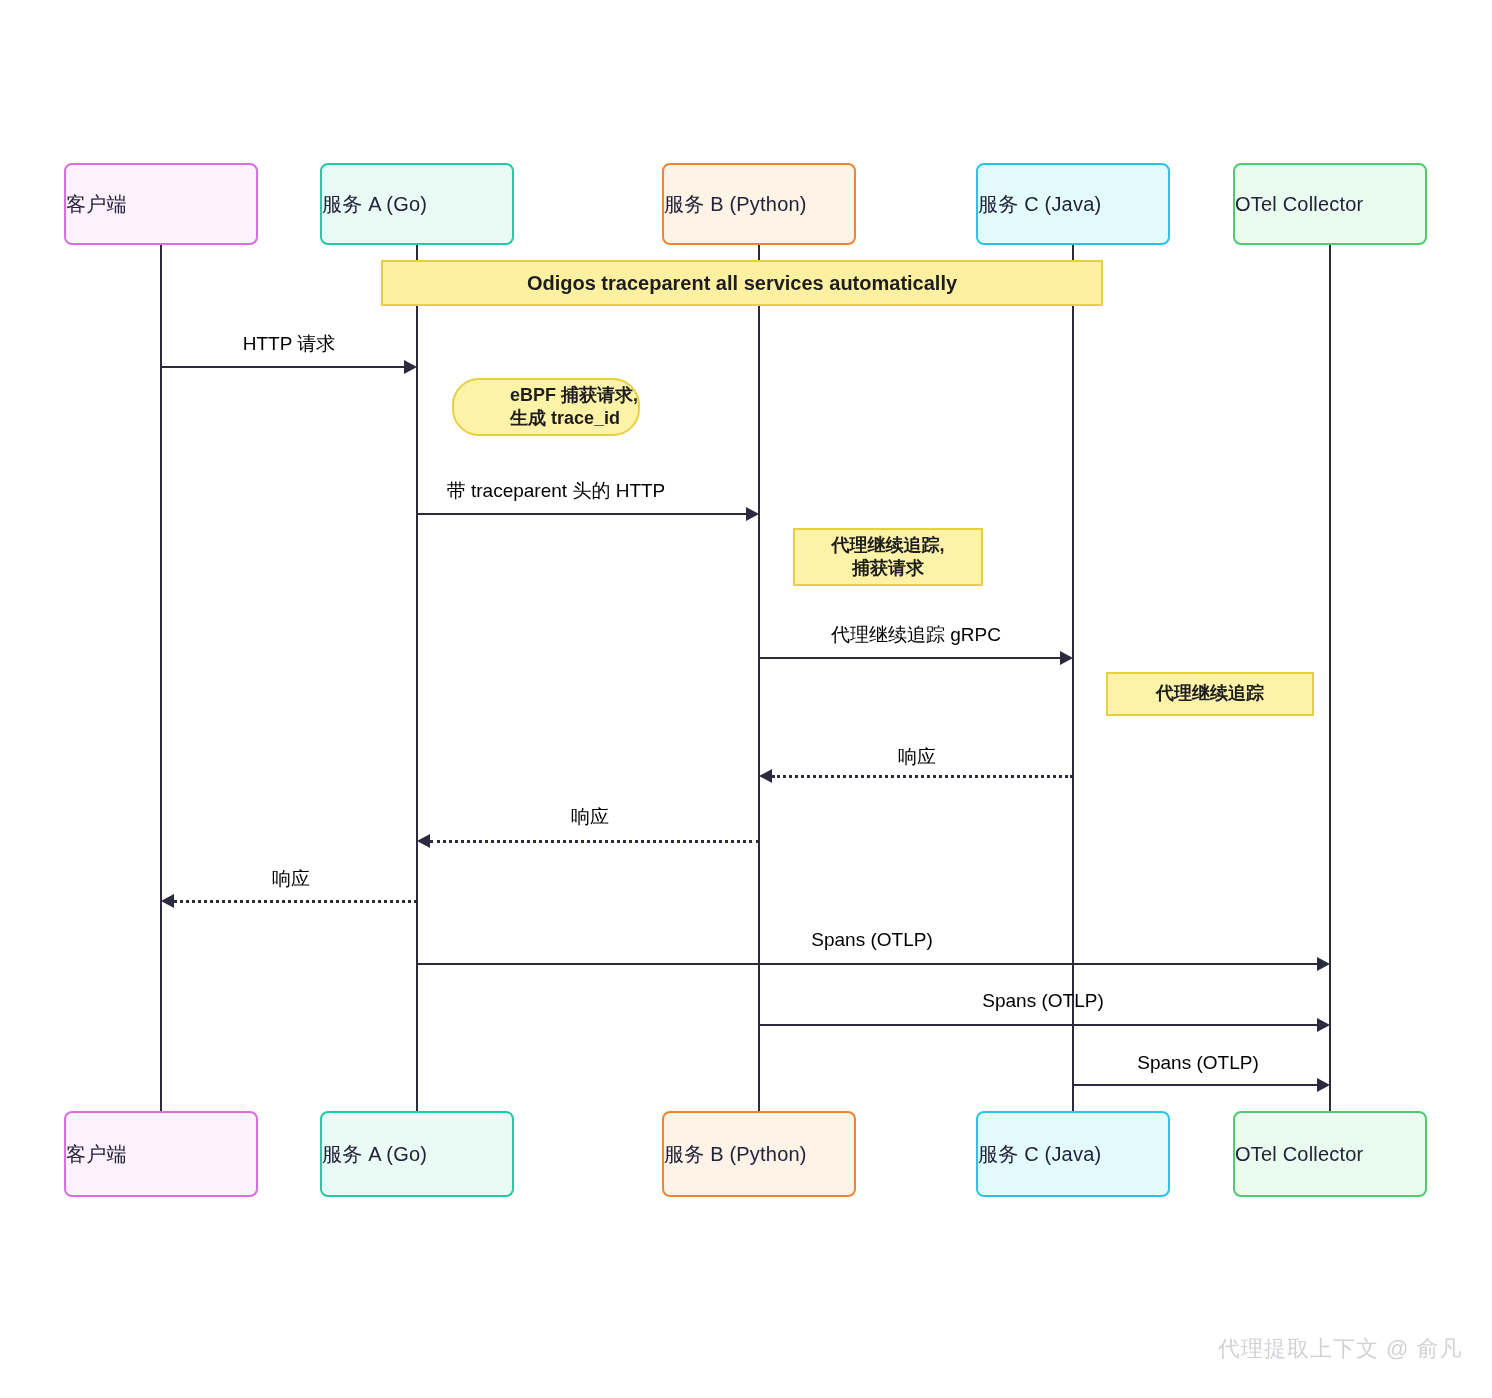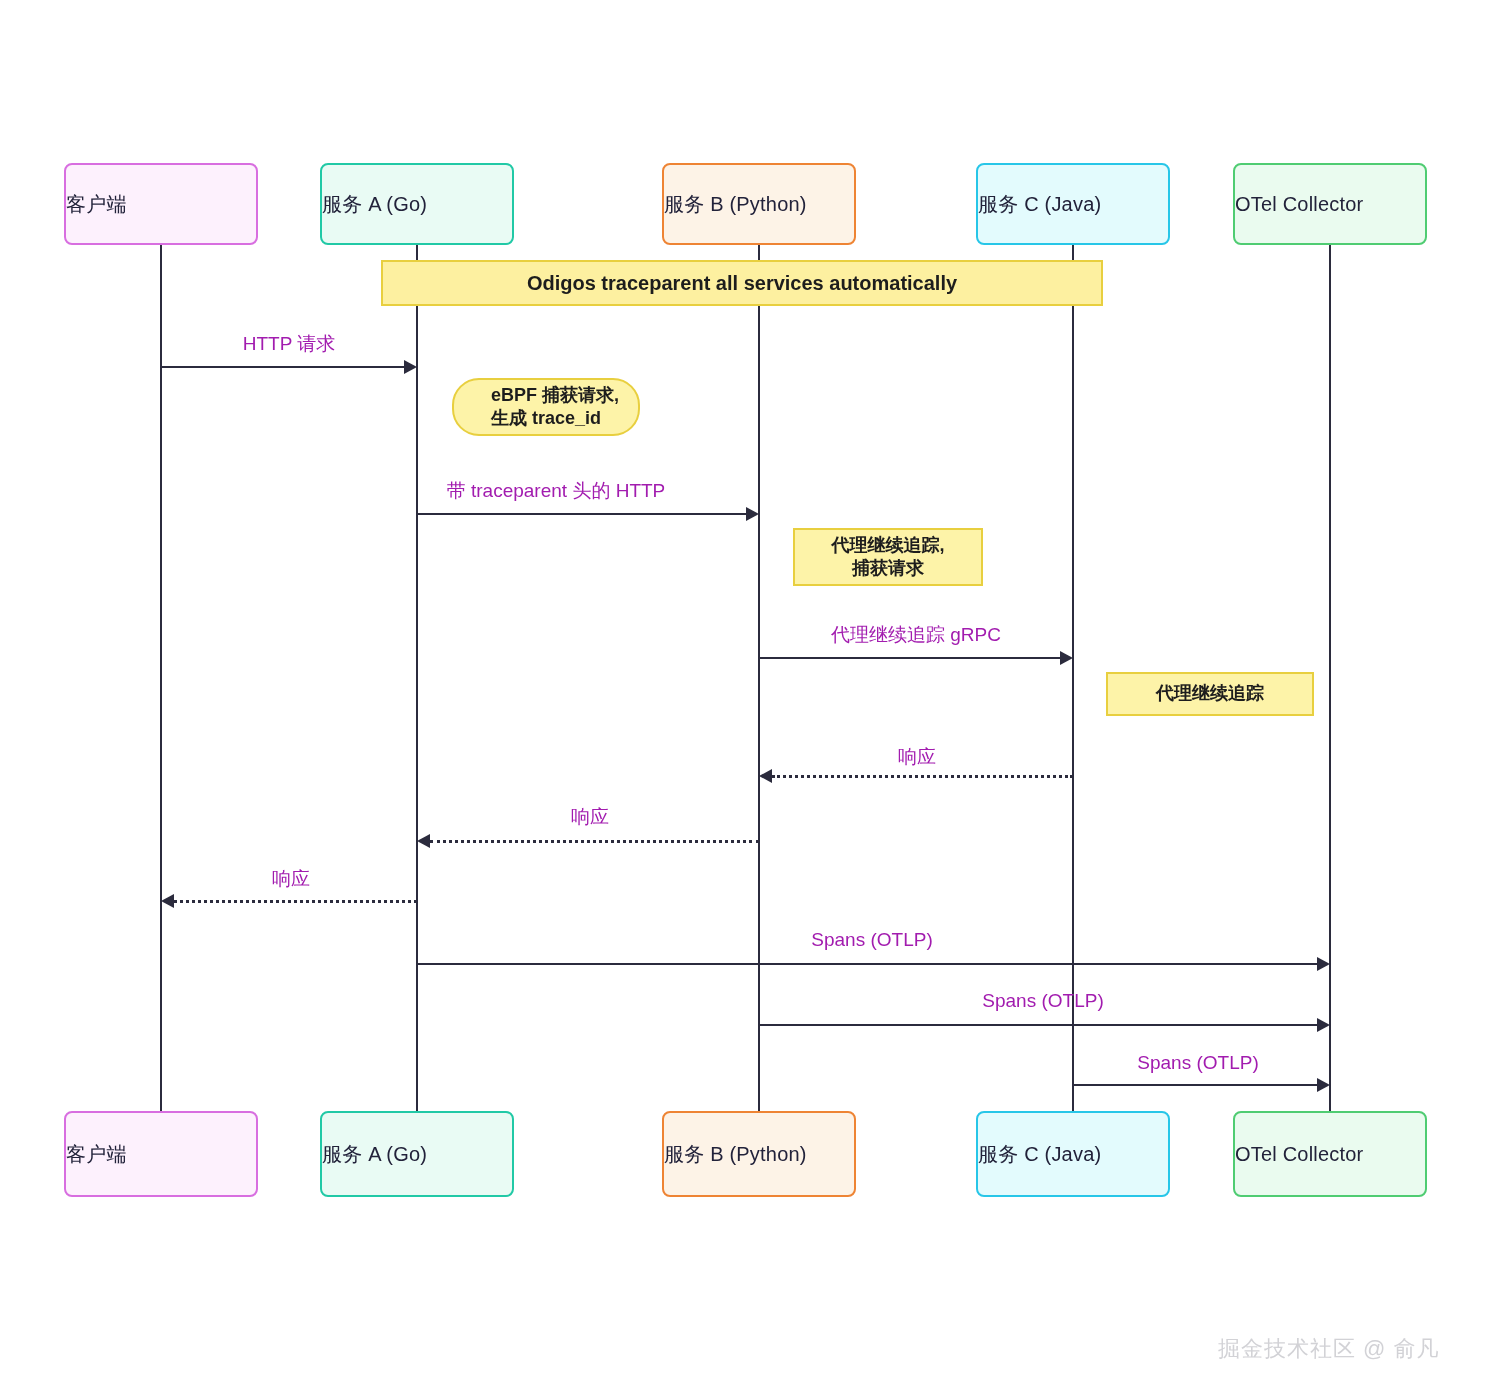--- a/index.html
+++ b/index.html
@@ -53,21 +53,21 @@
     align-items: center;
     font-size: 18px;
     line-height: 1.3;
   }
   .note.banner {
     justify-content: center;
     font-size: 20px;
     background: #fdf0a0;
   }
   .note.left-text {
-    justify-content: center;
+    justify-content: flex-end;
     padding-left: 18px;
     border-radius: 27px;
   }
   .note.center-text {
     justify-content: center;
     text-align: center;
   }
   .note .nl {
     display: block;
   }
@@ -92,21 +92,21 @@
     border-left: 13px solid #2b2b3d;
   }
   .arrowhead.left {
     border-top: 7px solid transparent;
     border-bottom: 7px solid transparent;
     border-right: 13px solid #2b2b3d;
   }
   .msg-label {
     position: absolute;
     font-size: 19px;
-    color: #a21caf;
+    color: #000000;
     white-space: nowrap;
     text-align: center;
     transform: translateX(-50%);
   }
 
   
   .watermark {
     position: absolute;
     font-size: 22px;
     color: #d2d2d6;
@@ -205,15 +205,15 @@
   <div class="participant" style="left: 662px; width: 194px; top: 1111px; height: 86px; background: rgb(253, 243, 231); border-color: rgb(238, 132, 52);">
     <span>服务 B (Python)</span>
   </div>
   <div class="participant" style="left: 976px; width: 194px; top: 1111px; height: 86px; background: rgb(227, 251, 253); border-color: rgb(39, 198, 232);">
     <span>服务 C (Java)</span>
   </div>
   <div class="participant" style="left: 1233px; width: 194px; top: 1111px; height: 86px; background: rgb(234, 251, 239); border-color: rgb(79, 204, 114);">
     <span>OTel Collector</span>
   </div>
 
-  <div class="watermark" style="left: 1218px; top: 1334px;">掘金技术社区 @ 俞凡</div>
+  <div class="watermark" style="left: 1218px; top: 1334px;">代理提取上下文 @ 俞凡</div>
 
 </div>
 
 </body></html>

